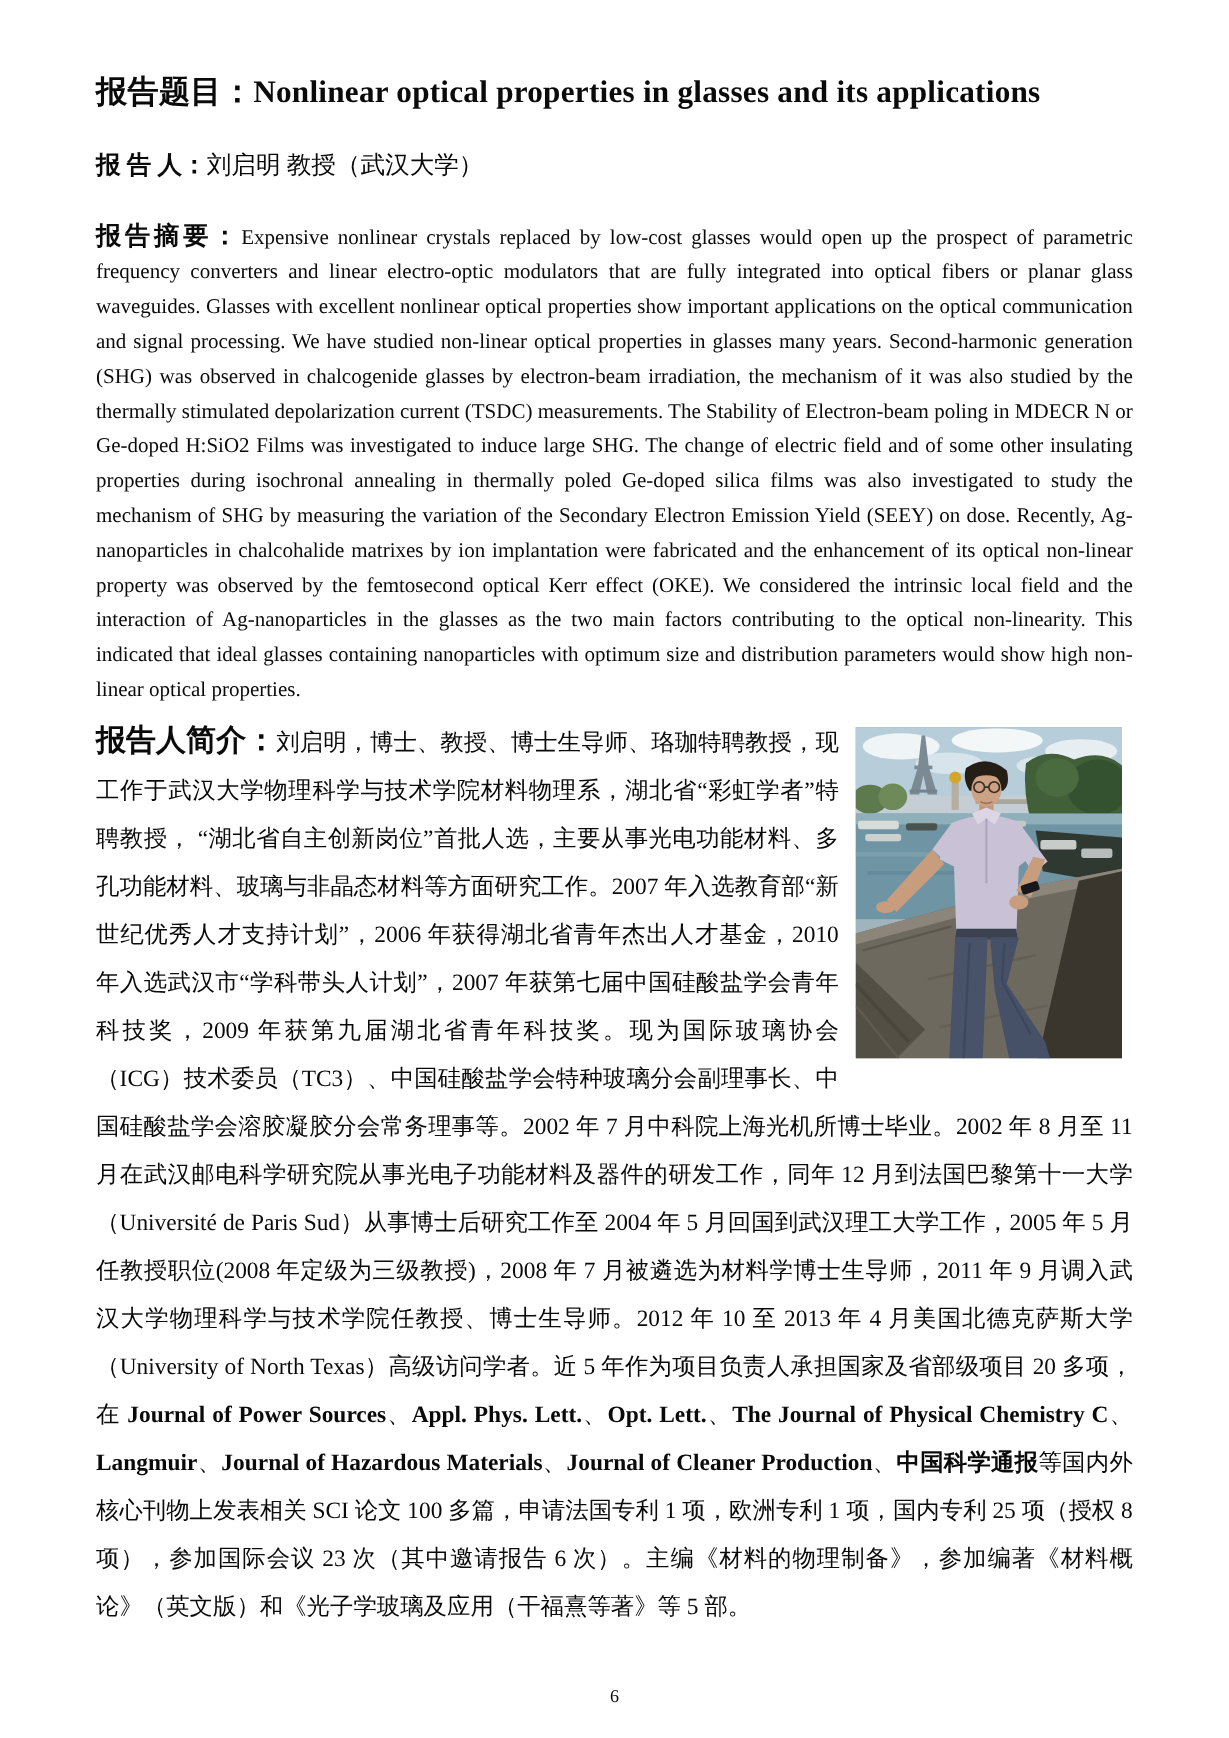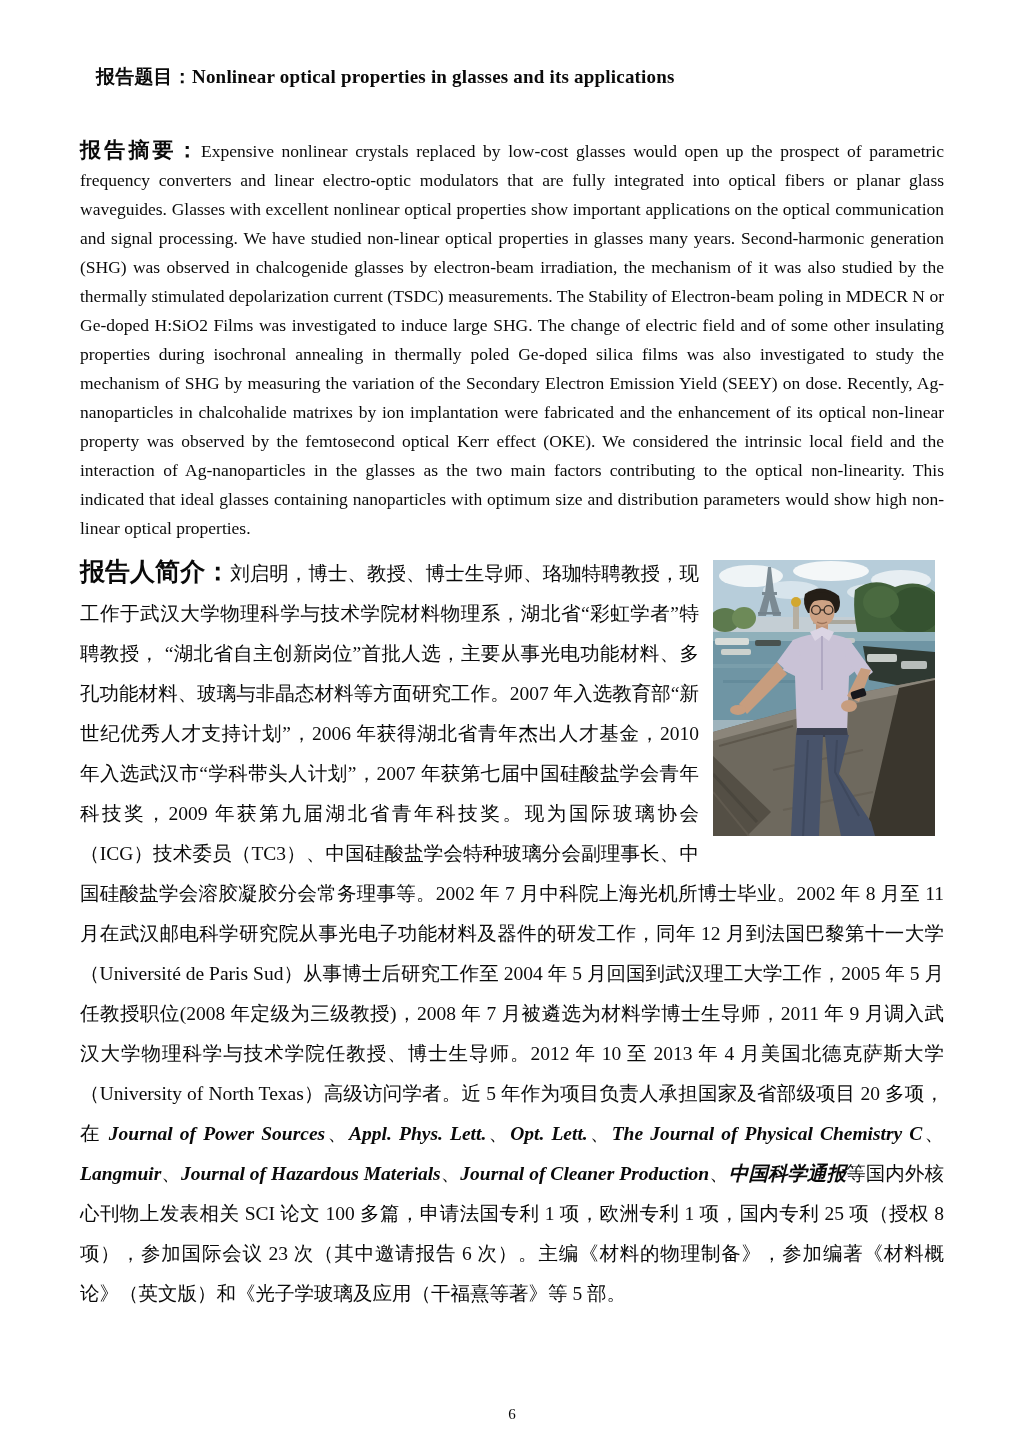--- a/index.html
+++ b/index.html
@@ -8,37 +8,37 @@
     background:#ffffff;
     position:relative;
     overflow:hidden;
     font-family:"Liberation Serif", serif;
     color:#0a0a0a;
     -webkit-font-smoothing:antialiased;
   }
   .page { padding:50px 80px 0 80px; position:relative; }
 
   .title-line {
-    margin:12px 0 0 16px;
-    font-size:19px;
+    margin:12px 0 0 0;
+    font-size:26px;
     font-weight:700;
     line-height:30px;
     letter-spacing:.2px;
   }
   .title-line .zh-label { font-family:"Liberation Serif", serif; }
 
   .speaker-line {
     margin-top:31px;
     font-size:20.5px;
     line-height:30px;
   }
   .speaker-line .zh-label { font-weight:700; }
 
   .abstract {
-    margin-top:44px;
+    margin-top:29px;
     font-size:17.5px;
     line-height:29px;
     text-align:justify;
     text-justify:inter-word;
   }
   .abstract .zh-label {
     font-weight:700;
     font-size:21px;
   }
 
@@ -46,21 +46,21 @@
     margin-top:9px;
     font-size:19.5px;
     line-height:40px;
     text-align:justify;
     text-justify:inter-word;
   }
   .bio .zh-label {
     font-weight:700;
     font-size:25px;
   }
-  .jname { font-weight:700; font-style:italic; }
+  .jname { font-weight:700; }
 
   .photo-frame {
     float:right;
     width:222px; height:276px;
     margin:8px 9px 8px 14px;
     overflow:hidden;
     background:#9fb4bd;
   }
   .photo-frame svg { display:block; width:222px; height:276px; }
 
@@ -73,20 +73,21 @@
     line-height:20px;
   }
 </style>
 </head>
 <body>
 
 <div class="page">
 
   <div class="title-line"><span class="zh-label">报告题目：</span><span>Nonlinear optical properties in glasses and its applications</span></div>
 
+  <div class="speaker-line"><span class="zh-label">报 告 人：</span><span>刘启明 教授（武汉大学）</span></div>
 
   <div class="abstract"><span class="zh-label">报告摘要：</span><span>Expensive nonlinear crystals replaced by low-cost glasses would open up the prospect of parametric frequency converters and linear electro-optic modulators that are fully integrated into optical fibers or planar glass waveguides. Glasses with excellent nonlinear optical properties show important applications on the optical communication and signal processing. We have studied non-linear optical properties in glasses many years. Second-harmonic generation (SHG) was observed in chalcogenide glasses by electron-beam irradiation, the mechanism of it was also studied by the thermally stimulated depolarization current (TSDC) measurements. The Stability of Electron-beam poling in MDECR N or Ge-doped H:SiO2 Films was investigated to induce large SHG. The change of electric field and of some other insulating properties during isochronal annealing in thermally poled Ge-doped silica films was also investigated to study the mechanism of SHG by measuring the variation of the Secondary Electron Emission Yield (SEEY) on dose. Recently, Ag-nanoparticles in chalcohalide matrixes by ion implantation were fabricated and the enhancement of its optical non-linear property was observed by the femtosecond optical Kerr effect (OKE). We considered the intrinsic local field and the interaction of Ag-nanoparticles in the glasses as the two main factors contributing to the optical non-linearity. This indicated that ideal glasses containing nanoparticles with optimum size and distribution parameters would show high non-linear optical properties.</span></div>
 
   <div class="bio">
     <span class="photo-frame">
       <svg viewBox="0 0 222 276" preserveAspectRatio="none">
 
         <rect x="0" y="0" width="222" height="86" fill="#b7cdda"></rect>
         <g>
           <ellipse cx="38" cy="16" rx="32" ry="11" fill="#eff4f6"></ellipse>

